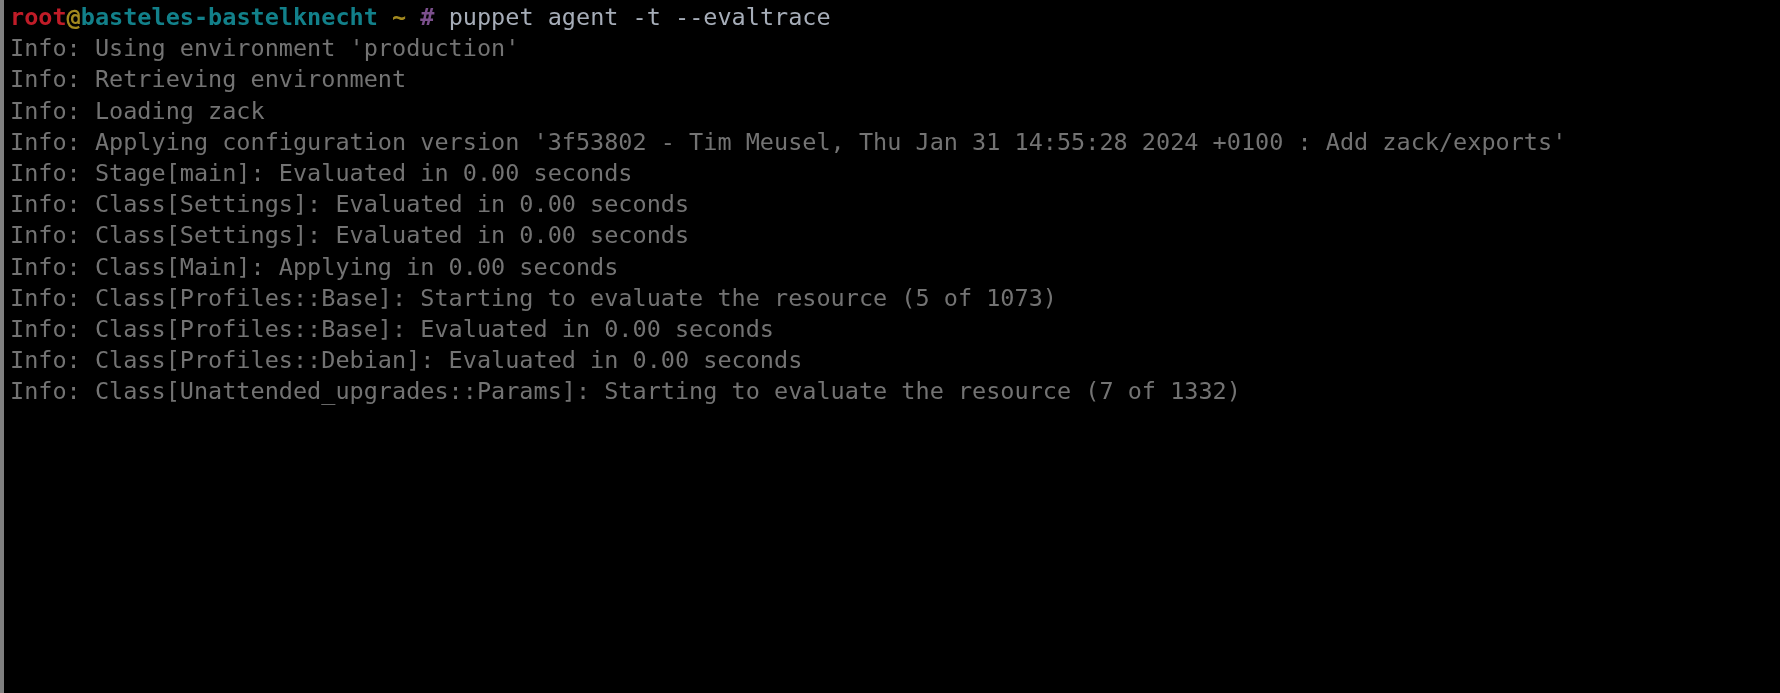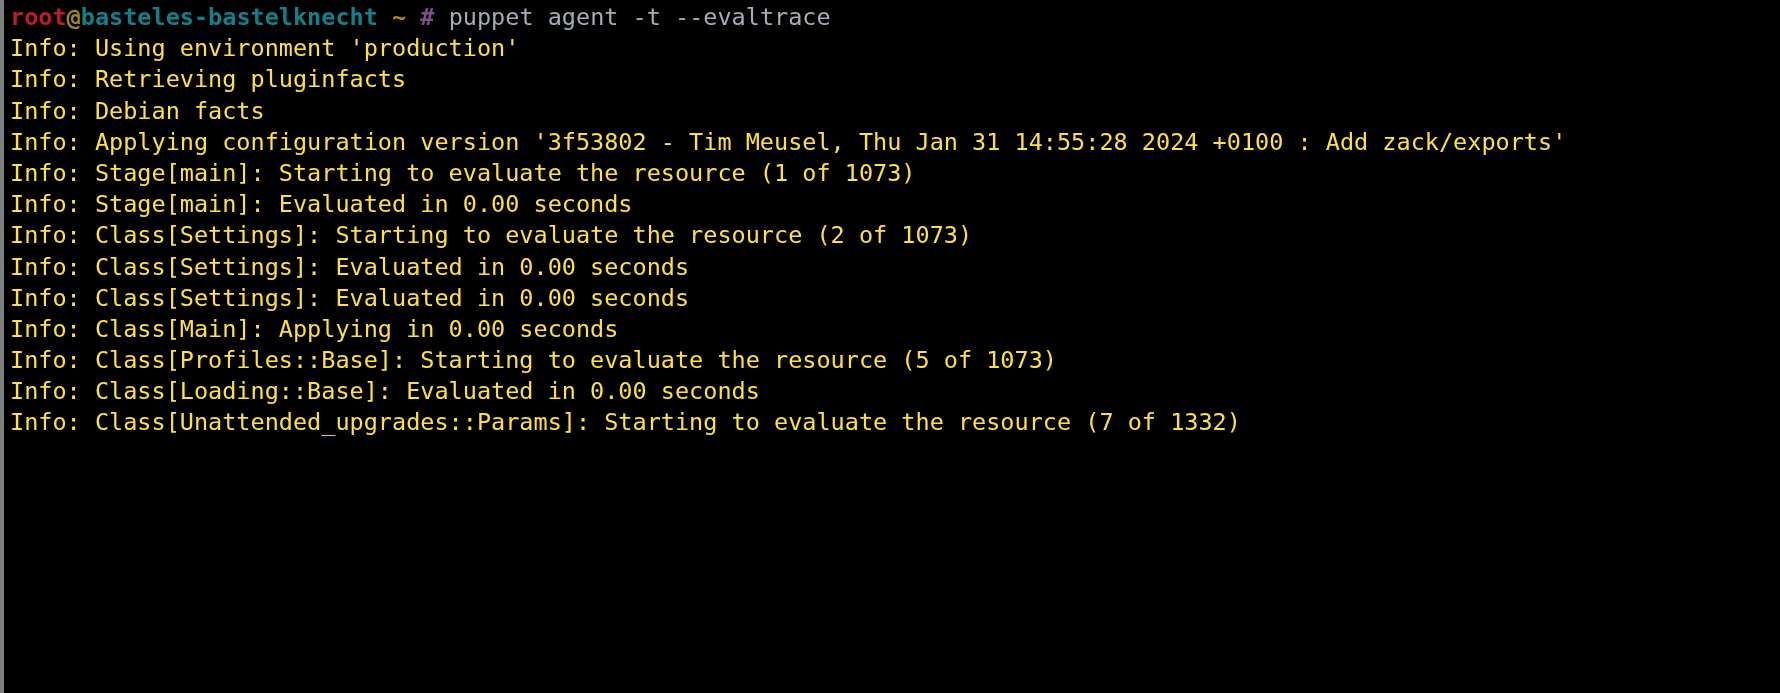--- a/index.html
+++ b/index.html
@@ -33,21 +33,21 @@
     padding: 2px 0 0 6px;
     box-sizing: border-box;
   }
 
   .line {
     height: 31.2px;
     line-height: 31.2px;
     font-size: 23.5px;
     letter-spacing: 0px;
     white-space: pre;
-    color: #fde047;
+    color: #737373;
   }
 
   
   .prompt-line {
     font-size: 23.5px;
     line-height: 31.2px;
     height: 31.2px;
     white-space: pre;
   }
   .seg-user {
@@ -78,28 +78,27 @@
 </head>
 <body>
 
 <div id="terminal">
   <div id="screen">
 
     <div class="prompt-line"><span class="seg-user">root</span><span class="seg-at">@</span><span class="seg-host">basteles-bastelknecht</span><span class="sp"> </span><span class="seg-path">~</span><span class="sp"> </span><span class="seg-sigil">#</span><span class="sp"> </span><span class="seg-cmd">puppet agent -t --evaltrace</span></div>
 
     <div id="output">
         <div class="line">Info: Using environment 'production'</div>
-        <div class="line">Info: Retrieving pluginfacts</div>
-        <div class="line">Info: Debian facts</div>
+        <div class="line">Info: Retrieving environment</div>
+        <div class="line">Info: Loading zack</div>
         <div class="line">Info: Applying configuration version '3f53802 - Tim Meusel, Thu Jan 31 14:55:28 2024 +0100 : Add zack/exports'</div>
-        <div class="line">Info: Stage[main]: Starting to evaluate the resource (1 of 1073)</div>
         <div class="line">Info: Stage[main]: Evaluated in 0.00 seconds</div>
-        <div class="line">Info: Class[Settings]: Starting to evaluate the resource (2 of 1073)</div>
         <div class="line">Info: Class[Settings]: Evaluated in 0.00 seconds</div>
         <div class="line">Info: Class[Settings]: Evaluated in 0.00 seconds</div>
         <div class="line">Info: Class[Main]: Applying in 0.00 seconds</div>
         <div class="line">Info: Class[Profiles::Base]: Starting to evaluate the resource (5 of 1073)</div>
-        <div class="line">Info: Class[Loading::Base]: Evaluated in 0.00 seconds</div>
+        <div class="line">Info: Class[Profiles::Base]: Evaluated in 0.00 seconds</div>
+        <div class="line">Info: Class[Profiles::Debian]: Evaluated in 0.00 seconds</div>
         <div class="line">Info: Class[Unattended_upgrades::Params]: Starting to evaluate the resource (7 of 1332)</div>
       </div>
 
   </div>
 </div>
 
 </body></html>

